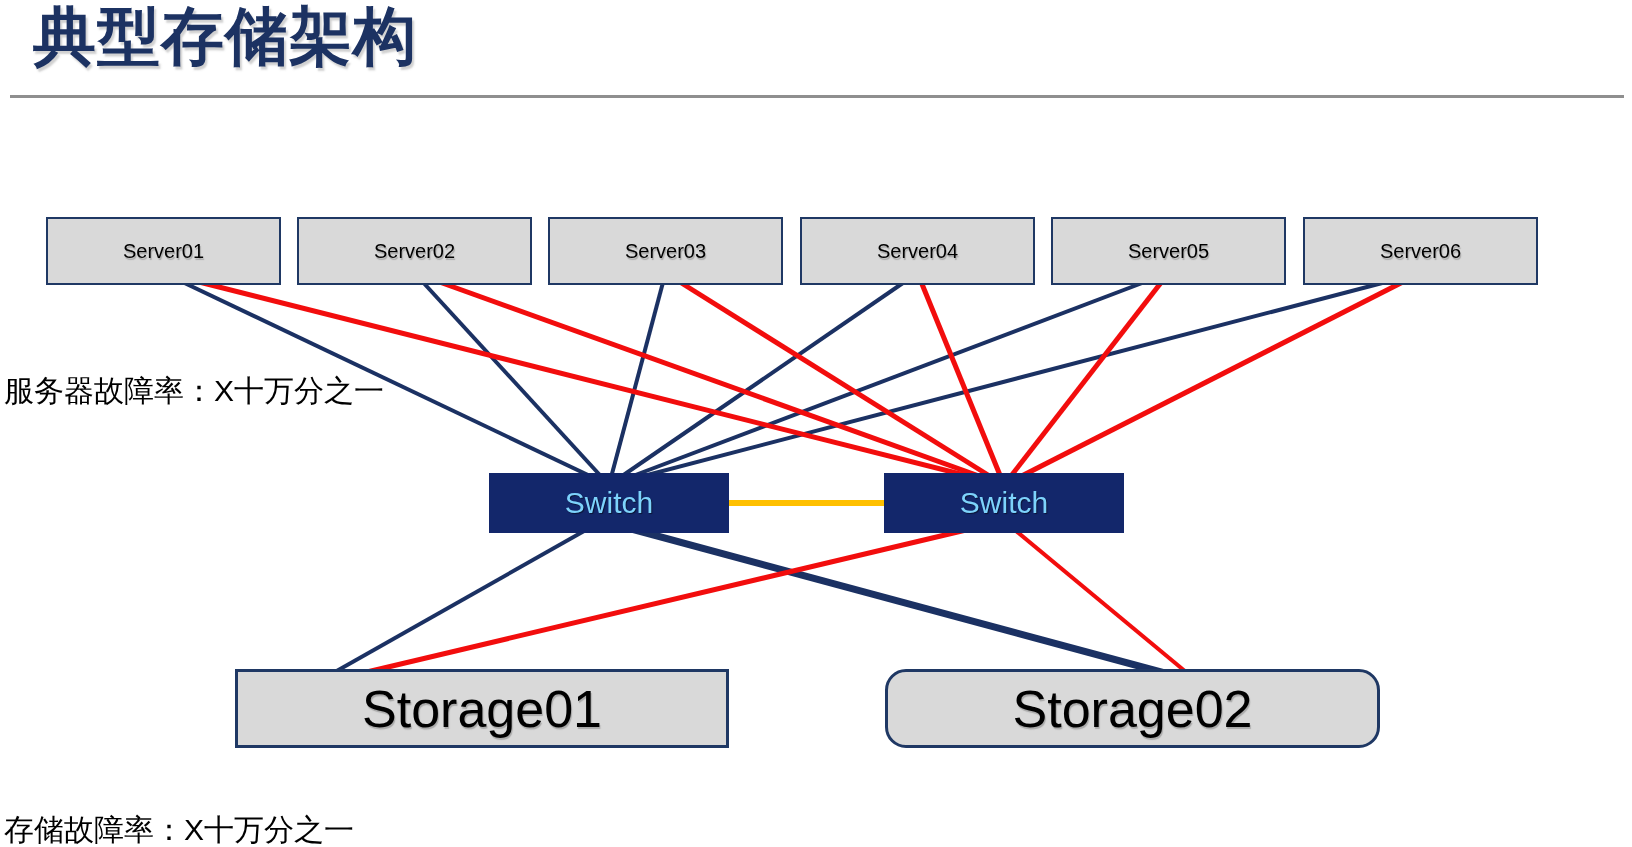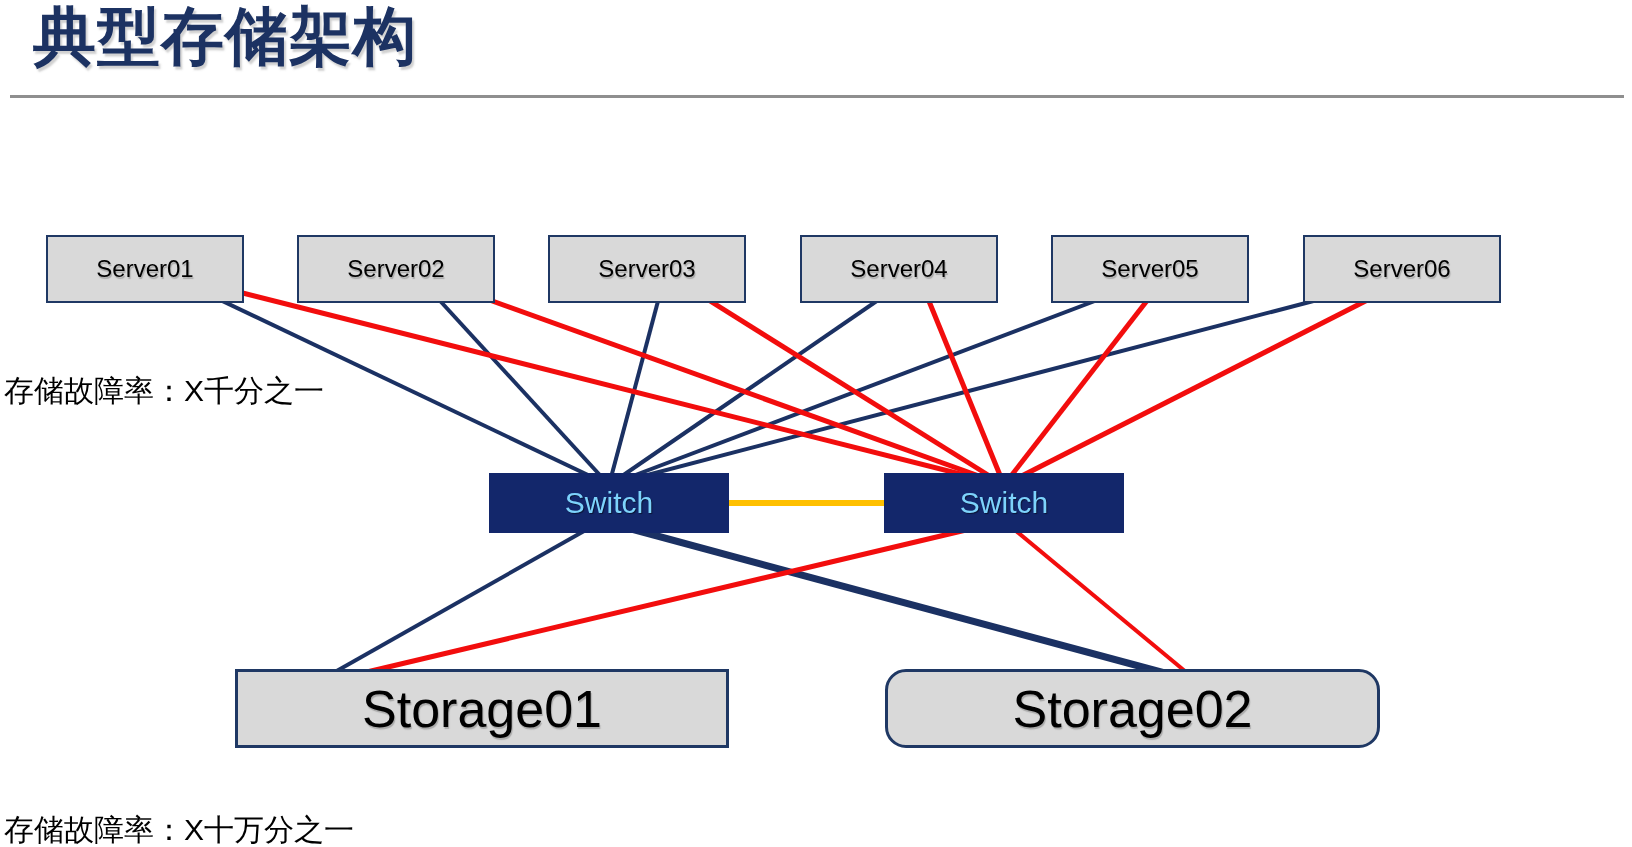--- a/index.html
+++ b/index.html
@@ -22,21 +22,21 @@
 
   #wires{position:absolute;left:0;top:0;width:1632px;height:847px;z-index:1;}
 
   .node{
     position:absolute;z-index:2;box-sizing:border-box;
     display:flex;align-items:center;justify-content:center;
     background:var(--boxfill);border:2px solid var(--boxborder);
     color:var(--ink);
     text-shadow:1px 2px 1px rgba(110,110,110,0.45);
   }
-  .server{top:235px;width:198px;height:68px;font-size:24px;}
+  .server{top:217px;width:235px;height:68px;font-size:20px;}
   #server01{left:46px;} #server02{left:297px;} #server03{left:548px;align-items:center;}
   #server04{left:800px;text-align:center;} #server05{left:1051px;justify-content:center;} #server06{left:1303px;}
 
   .switch{
     top:473px;width:240px;height:60px;font-size:30px;
     background:var(--switchfill);border:1px solid var(--switchfill);
     color:#7dd3fc;text-shadow:1px 1px 1px rgba(0,0,0,0.5);
   }
   #switchA{left:489px;} #switchB{left:884px;}
 
@@ -108,17 +108,17 @@
     <span>Switch</span>
   </div>
 
   <div class="node storage" id="storage01">
     <span>Storage01</span>
   </div>
   <div class="node storage" id="storage02">
     <span>Storage02</span>
   </div>
 
-  <div class="label server-failure">存储故障率：X千分之一</div>
+  <div class="label server-failure">服务器故障率：X十万分之一</div>
   <div class="label storage-failure">存储故障率：X十万分之一</div>
 
 
 </div>
 
 </body></html>

